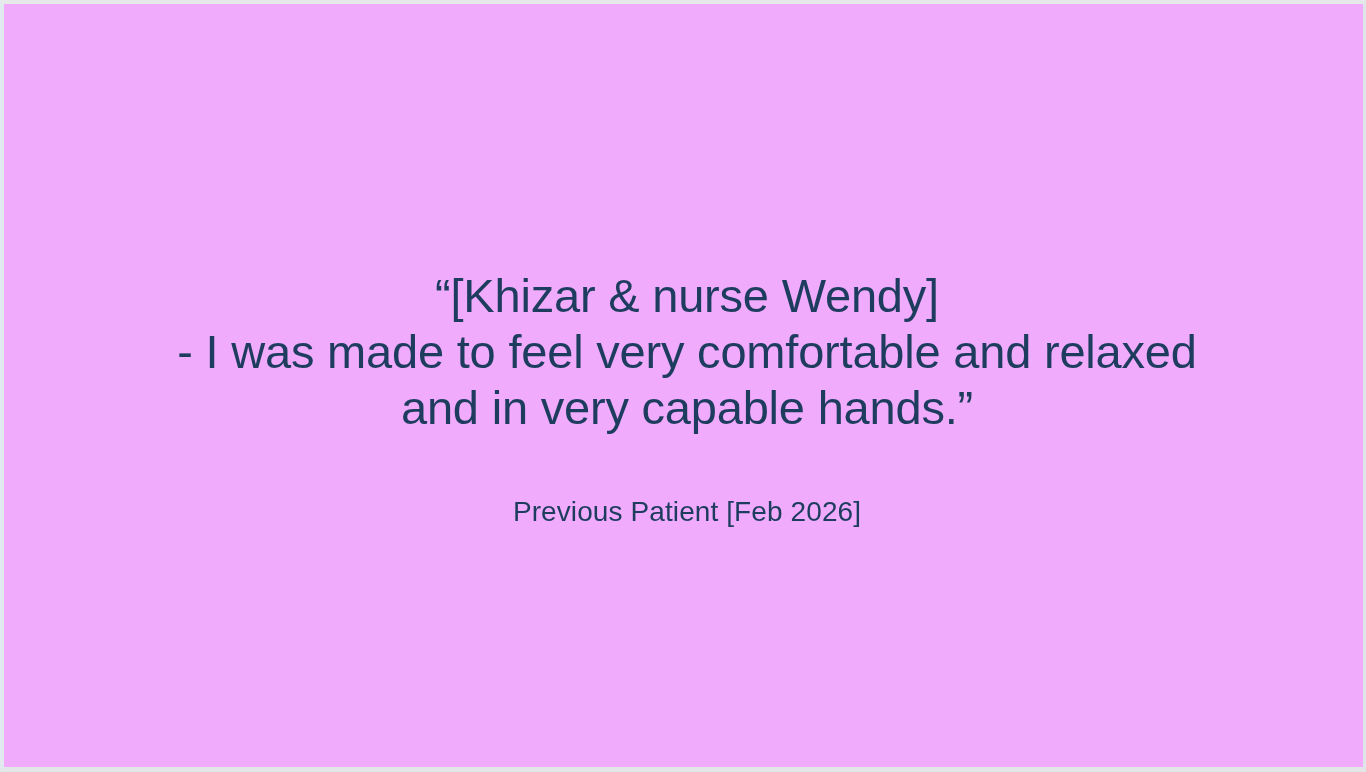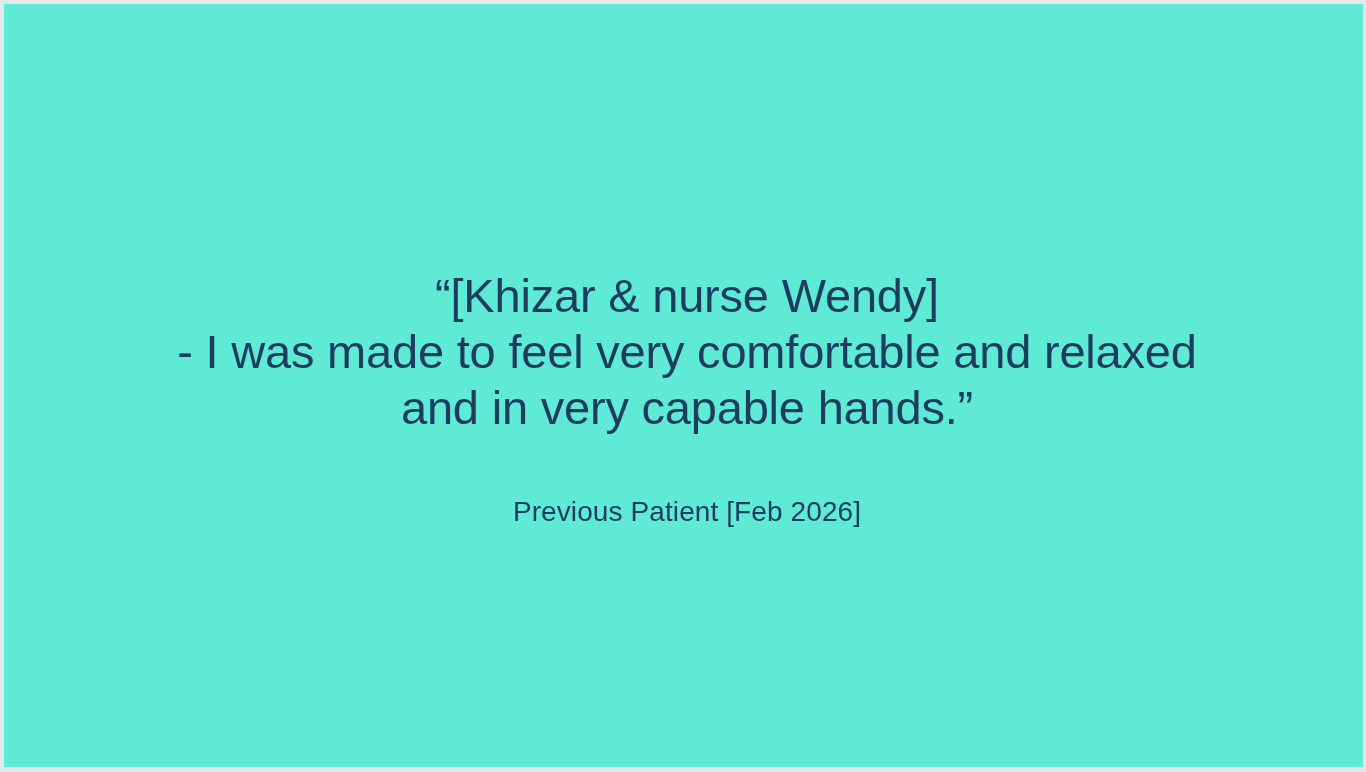--- a/index.html
+++ b/index.html
@@ -13,21 +13,21 @@
     background: #e8eaec;
     font-family: "Liberation Sans", sans-serif;
   }
 
   .slide {
     position: absolute;
     left: 0;
     top: 0;
     width: 1366px;
     height: 772px;
-    background: #5eead4;
+    background: #f0abfc;
     box-sizing: border-box;
     border-top: 4px solid #e6e8ea;
     border-bottom: 5px solid #e3e6e8;
     border-left: 4px solid #e1e9ee;
     border-right: 3px solid #dfe6ea;
     display: flex;
     flex-direction: column;
     align-items: center;
     justify-content: flex-start;
   }

